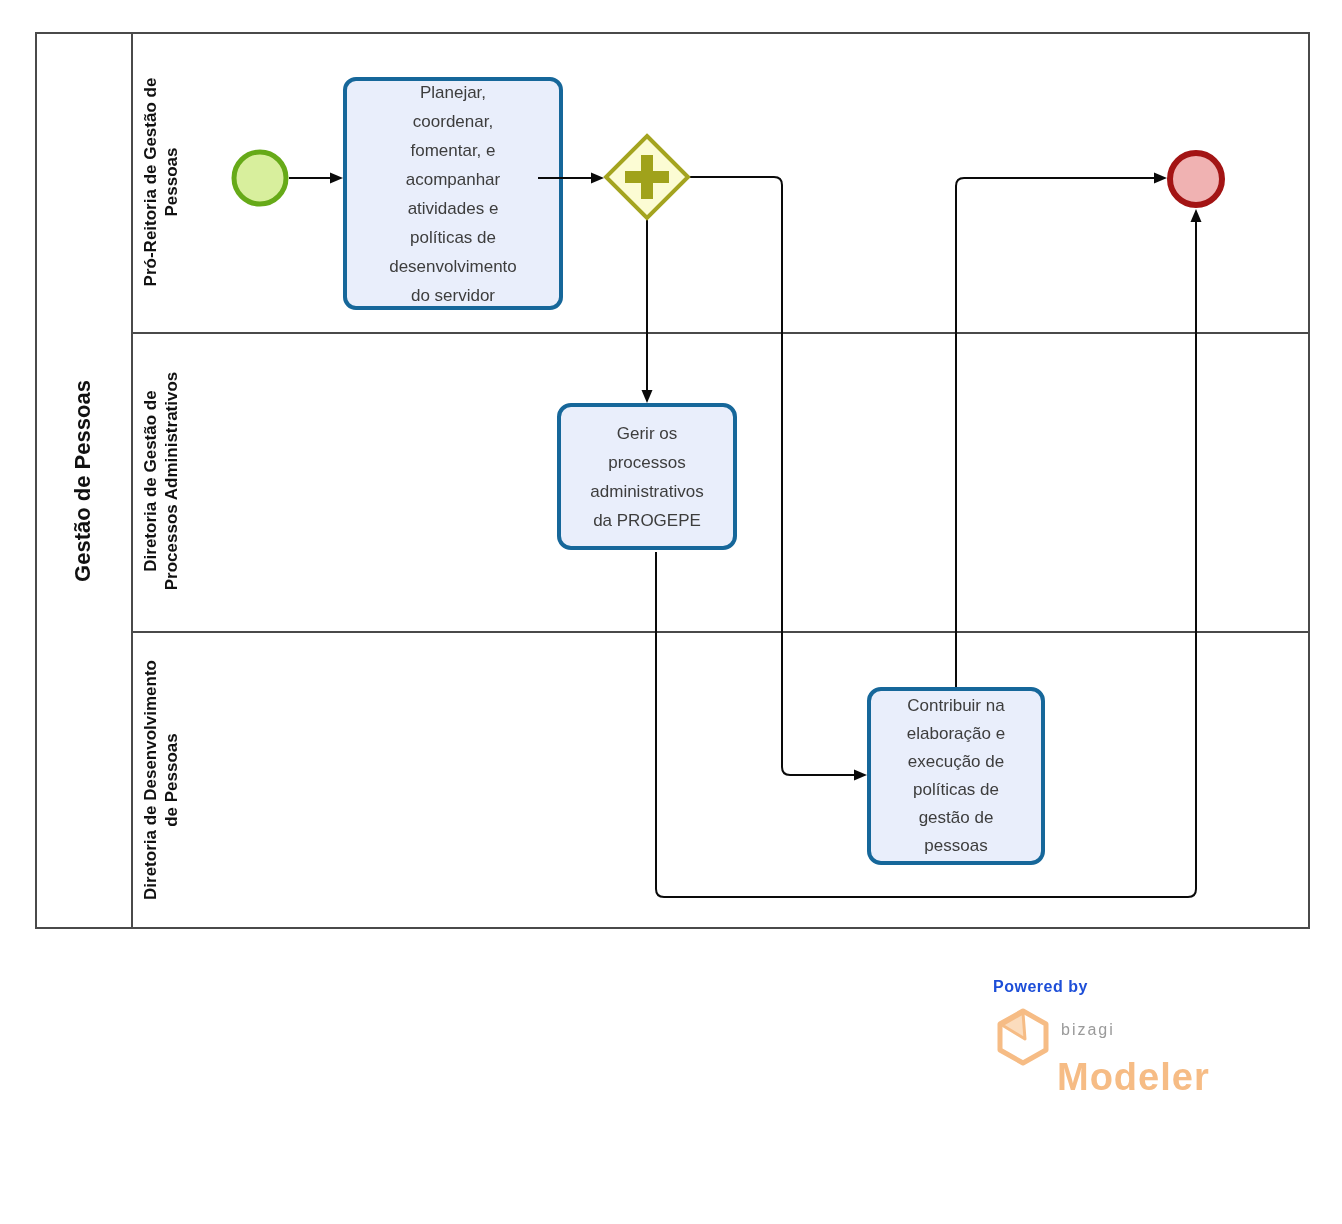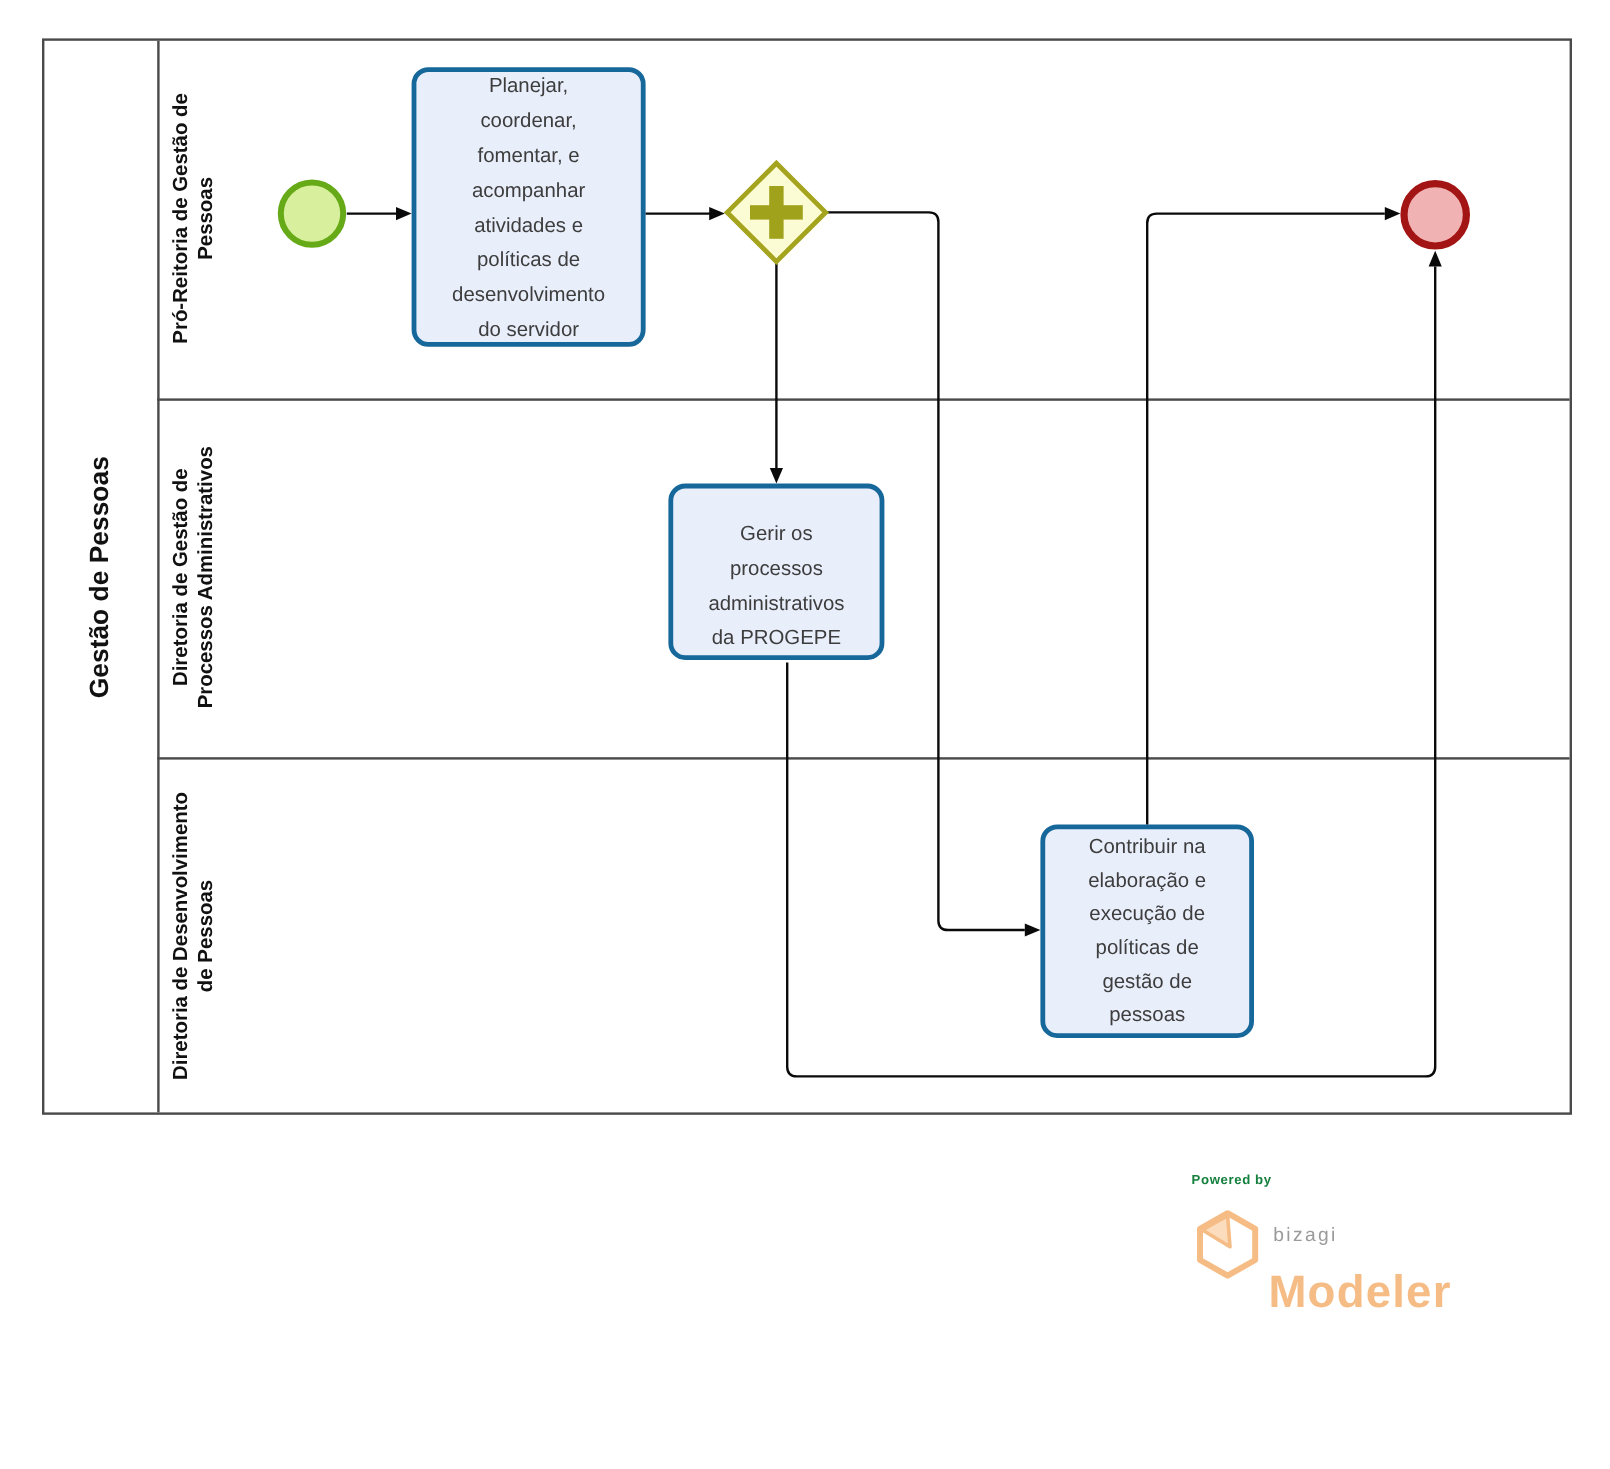--- a/index.html
+++ b/index.html
@@ -43,21 +43,21 @@
     text-align:center;color:#3d3d3d;
     font-size:17px;line-height:29px;
     white-space:pre-line;
   }
   
   #flows{position:absolute;left:0;top:0;pointer-events:none;}
   
   #branding{position:absolute;left:988px;top:978px;width:270px;height:110px;}
   .powered-by{
     position:absolute;left:5px;top:0;
-    font-size:11px;font-weight:600;letter-spacing:.5px;color:#15803d;
+    font-size:16px;font-weight:600;letter-spacing:.5px;color:#1d4ed8;
   }
   .brand-hex{position:absolute;left:6px;top:28px;}
   .brand-name{
     position:absolute;left:73px;top:43px;
     font-size:16px;font-weight:500;letter-spacing:2px;color:#9a9a9a;
   }
   .brand-product{
     position:absolute;left:69px;top:46px;
     font-size:38px;font-weight:600;letter-spacing:1px;color:#f6bc85;margin-top:32px;
   }
@@ -77,32 +77,32 @@
 
   <div class="vlabel lane-label" style="left:11px;top:159px;width:300px;height:46px;">Pró-Reitoria de Gestão de
 Pessoas</div>
 
   <div class="vlabel lane-label" style="left:11px;top:458px;width:300px;height:46px;">Diretoria de Gestão de
 Processos Administrativos</div>
 
   <div class="vlabel lane-label" style="left:11px;top:757px;width:300px;height:46px;">Diretoria de Desenvolvimento
 de Pessoas</div>
 
-  <div class="task" style="left:343px;top:56px;width:195px;height:233px;">
+  <div class="task" style="left:343px;top:77px;width:220px;height:233px;border-radius:13px;">
     <span>Planejar,
 coordenar,
 fomentar, e
 acompanhar
 atividades e
 políticas de
 desenvolvimento
 do servidor</span>
   </div>
 
-  <div class="task" style="left:557px;top:403px;width:180px;height:147px;align-items:flex-end;">
+  <div class="task" style="left:557px;top:403px;width:180px;height:147px;">
     <span>Gerir os
 processos
 administrativos
 da PROGEPE</span>
   </div>
 
   <div class="task" style="left:867px;top:687px;width:178px;height:178px;line-height:28px;">
     <span>Contribuir na
 elaboração e
 execução de

